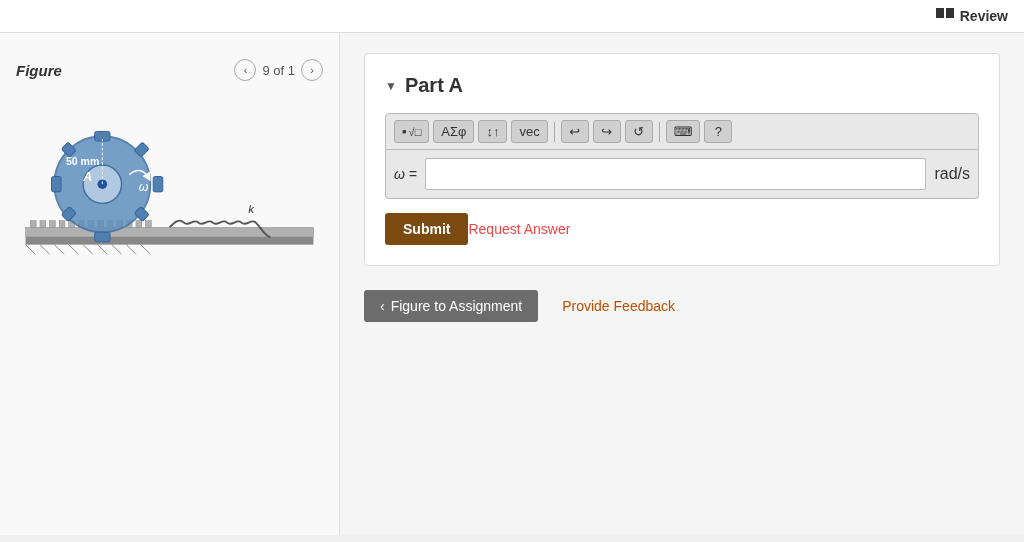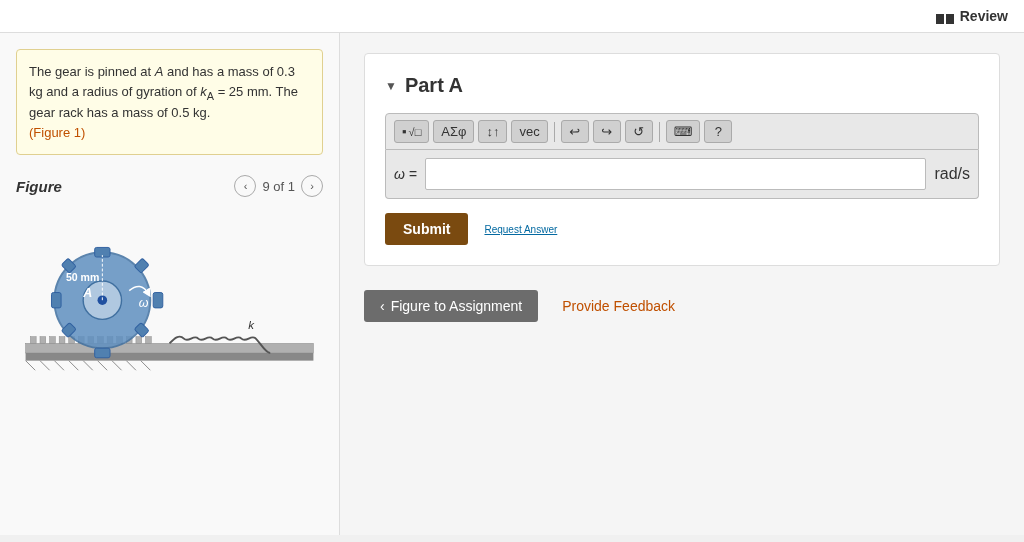--- a/index.html
+++ b/index.html
@@ -8,21 +8,21 @@
     .top-bar {
       background: #fff;
       display: flex;
       justify-content: flex-end;
       align-items: center;
       padding: 8px 16px;
       border-bottom: 1px solid #ddd;
     }
     .review-link {
       display: flex;
-      align-items: flex-end;
+      align-items: flex-start;
       gap: 6px;
       color: #333;
       text-decoration: none;
       font-size: 14px;
       font-weight: bold;
     }
     .review-icon {
       display: inline-flex;
       gap: 2px;
     }
@@ -215,39 +215,38 @@
     }
 
     .unit-label {
       font-size: 16px;
       white-space: nowrap;
     }
 
     .action-row {
       display: flex;
       align-items: center;
-      gap: 16px;
+      gap: 0;
       margin-top: 14px;
     }
 
     .submit-btn {
       background: #7a4a10;
       color: #fff;
       border: none;
       border-radius: 3px;
       padding: 8px 18px;
       font-size: 14px;
       cursor: pointer;
       font-weight: bold;
     }
 
     .request-answer-link {
-      color: #0369a1;
-      text-decoration: underline;
-      font-size: 10px;
+      color: #ef4444;
+      font-size: 14px;
       cursor: pointer;
       background: none;
       border: none;
     }
 
     .bottom-actions {
       display: flex;
       align-items: center;
       gap: 24px;
       margin-top: 24px;
@@ -284,25 +283,20 @@
         <span></span>
     </span>
     <span>Review</span>
   </a>
 </div>
 
 <div class="main-layout">
 
   <div class="left-panel">
 
-    <div class="problem-text">
-      <span>The gear is pinned at <i>A</i> and has a mass of 0.3 kg and a radius of gyration of <i>k</i><sub>A</sub> = 25 mm. The gear rack has a mass of 0.5 kg.</span>
-      <br>
-      <a href="#" style="color:#c05000;">(Figure 1)</a>
-    </div>
 
     <div class="figure-section">
       <div class="figure-header">
         <span class="figure-title">Figure</span>
         <div class="figure-nav">
           <button class="nav-btn">‹</button>
           <span>9 of 1</span>
           <button class="nav-btn">›</button>
         </div>
       </div>

